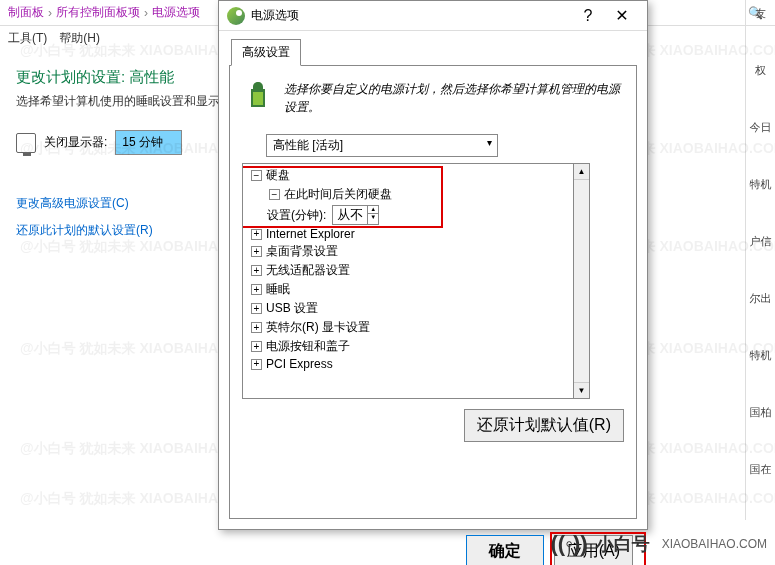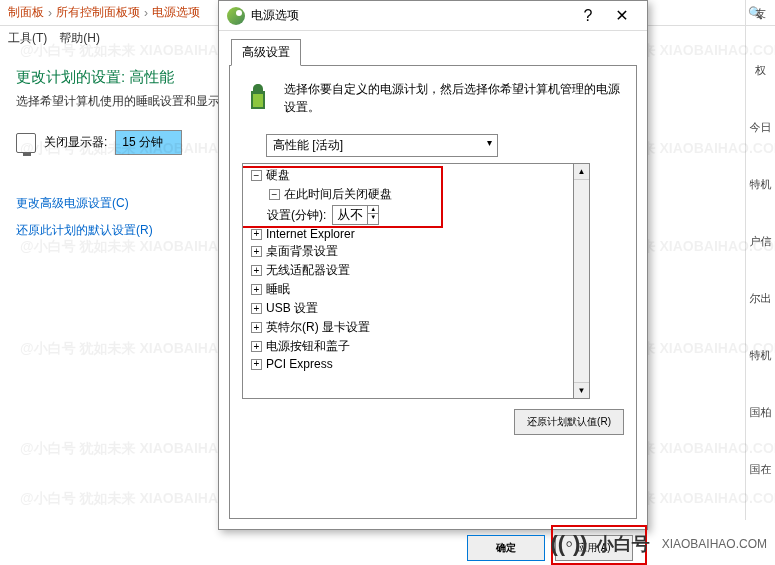--- a/index.html
+++ b/index.html
@@ -1,20 +1,20 @@
 <!DOCTYPE html>
 <html><head>
   <meta charset="utf-8">
   <style>
     * { margin: 0; padding: 0; box-sizing: border-box; font-family: "Microsoft YaHei", "Segoe UI", sans-serif; }
     body { width: 775px; height: 565px; background: #fff; position: relative; overflow: hidden; font-size: 12px; }
     
     .bg-window { position: absolute; top: 0; left: 0; width: 775px; height: 565px; background: #fff; }
     .bg-breadcrumb { display: flex; align-items: center; padding: 4px 8px; border-bottom: 1px solid #ddd; height: 26px; }
-    .bg-breadcrumb span { margin-right: 4px; color: #c2410c; }
+    .bg-breadcrumb span { margin-right: 4px; color: #a21caf; }
     .bg-breadcrumb .sep { color: #888; }
     .bg-menubar { padding: 4px 8px; height: 26px; display: flex; gap: 12px; }
     .bg-menubar span { color: #333; }
     .bg-content { padding: 16px; }
     .bg-title { color: #0b7c47; font-size: 15px; margin-bottom: 6px; }
     .bg-subtitle { color: #333; margin-bottom: 20px; }
     .bg-row { display: flex; align-items: center; margin-bottom: 10px; gap: 8px; }
     .bg-icon-monitor { width: 20px; height: 20px; display: inline-block; border: 1px solid #666; border-radius: 2px; position: relative; }
     .bg-icon-monitor::after { content:""; position:absolute; bottom:-4px; left:6px; width:8px; height:3px; background:#666; }
     .bg-select { border: 1px solid #888; padding: 3px 18px 3px 6px; background: #7dd3fc; }
@@ -32,21 +32,21 @@
     .dlg-titlebar { display: flex; align-items: center; padding: 5px 8px; height: 30px; border-bottom: 1px solid #ddd; }
     .dlg-icon { width: 18px; height: 18px; margin-right: 6px; background: linear-gradient(135deg,#9c4,#485); border-radius:50%; position:relative; }
     .dlg-icon::after { content:""; position:absolute; top:3px; right:3px; width:6px; height:6px; background:#fff; border-radius:50%; }
     .dlg-title { flex: 1; font-size: 12px; }
     .dlg-help, .dlg-close { width: 34px; height: 22px; display:flex; align-items:center; justify-content:center; cursor:pointer; font-size: 16px; }
     
     .dlg-body { padding: 8px 10px; }
     .tab { border: 1px solid #888; border-bottom: 1px solid #fff; padding: 4px 10px; display:inline-block; background:#fff; position:relative; z-index:2; margin-left: 2px; }
     .tab-content { border: 1px solid #888; margin-top: -1px; padding: 14px 12px 12px 12px; height: 454px; position:relative; }
     
-    .desc-row { display: flex; align-items: center; gap: 10px; margin-bottom: 18px; }
+    .desc-row { display: flex; align-items: flex-start; gap: 10px; margin-bottom: 18px; font-style: italic; }
     .desc-icon { width: 32px; height: 32px; flex-shrink:0; }
     .dd-select { width: 232px; border: 1px solid #888; padding: 2px 18px 2px 6px; background: #fff; appearance:none; position:relative; margin-bottom: 6px; }
     .dd-wrap { position: relative; display:inline-block;padding-left:24px; }
     .dd-wrap::after { content:"▾"; position:absolute; right:6px; top:3px; pointer-events:none; font-size:10px; }
     
     .tree-box-wrap { display:flex; }
     .tree-box { border: 1px solid #888; width: 332px; height: 236px; overflow:hidden; padding: 2px 0; }
     .scrollbar { width: 16px; height: 236px; border:1px solid #888; border-left:none; background:#f0f0f0; position:relative; }
     .scroll-btn { height: 16px; border-bottom:1px solid #ccc; display:flex; align-items:center; justify-content:center; font-size:8px; background:#eee; }
     .scroll-btn.down { border-top:1px solid #ccc; border-bottom:none; position:absolute; bottom:0; width:100%; }
@@ -60,21 +60,21 @@
     .spinner-val { padding: 0 4px; font-size:13px; border-right:1px solid #888; min-width:28px; }
     .spinner-btns { display:flex; flex-direction:column; }
     .spinner-btns span { font-size:6px; padding:0 2px; border-bottom:1px solid #888; cursor:pointer; line-height:7px; }
     .spinner-btns span:last-child { border-bottom:none; }
     
     .red-box { border: 2px solid #d00; position:absolute; }
     .red-box-1 { top: 0px; left: -2px; width: 202px; height: 62px; }
     .red-box-2 { bottom: -4px; left: -4px; width: 96px; height: 40px; }
     
     .restore-btn-wrap { display:flex; justify-content:flex-end; margin-top: 10px; }
-    .btn { border: 1px solid #888; background: #eee; padding: 5px 12px; cursor:pointer; font-size:10px; }
+    .btn { border: 1px solid #888; background: #eee; padding: 5px 12px; cursor:pointer; font-size:16px; }
     
     .dlg-footer { display:flex; justify-content:flex-end; gap: 10px; padding: 8px 14px 14px 14px; }
     .dlg-footer .btn { min-width: 78px; text-align:center; position:relative; }
     .btn-ok { border: 1.5px solid #0078d7; font-weight: bold; }
     
     .brand { position:absolute; bottom: 8px; right: 8px; font-size: 18px; font-weight:bold; color:#333; display:flex; align-items:center; gap:8px; }
     .brand-icon { font-size:22px; color:#333; }
     .brand-sub { font-size: 12px; font-weight:normal; color:#666; margin-left:4px; }
     
     .right-strip { position:absolute; right:0; top:0; width:30px; height:520px; border-left:1px solid #ddd; padding-top: 6px; text-align:center; font-size:11px; color:#444; }

